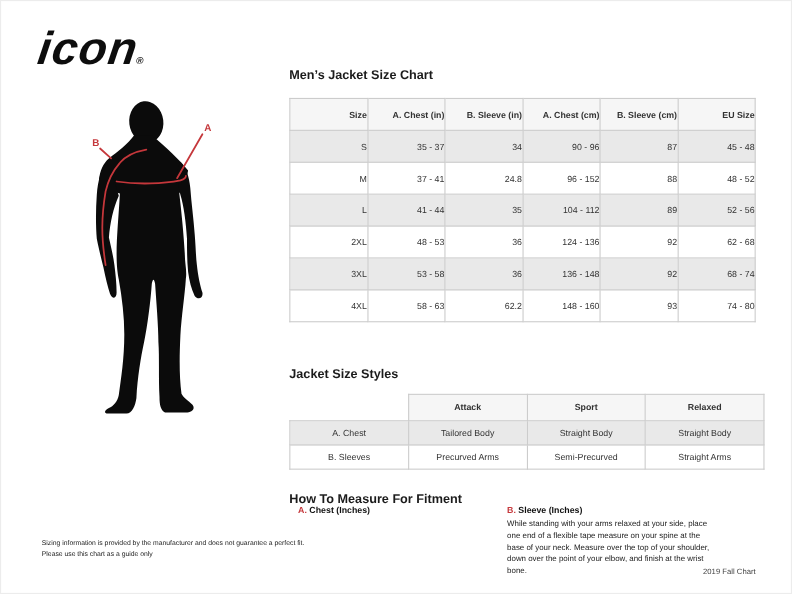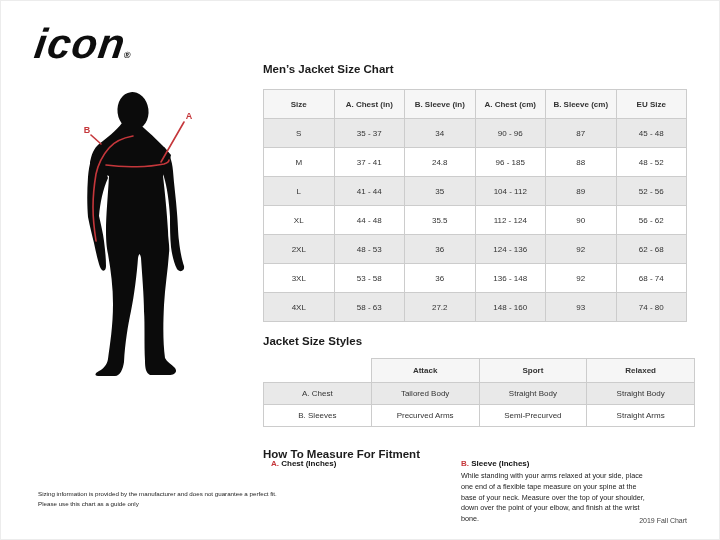--- a/index.html
+++ b/index.html
@@ -29,21 +29,21 @@
   .figure .rtext{fill:var(--accent-red);font-family:"Liberation Sans",sans-serif;font-size:9px;font-weight:bold;}
   
   .title{position:absolute;left:262px;font-size:11.5px;font-weight:bold;color:#1b1b1b;}
   .t1{top:62px;}
   .t2{top:334px;}
   .t3{top:447px;}
   
   table{position:absolute;border-collapse:collapse;table-layout:fixed;background:#fff;}
   .size-table{left:262px;top:88px;width:424px;}
   .size-table th,.size-table td{
-    border:1px solid var(--border);text-align:center;vertical-align:middle;
+    border:1px solid var(--border);text-align:right;vertical-align:middle;
     font-size:8px;color:#333;height:28px;padding:0;
   }
   .size-table th{background:var(--header-gray);font-weight:bold;}
   .size-table tbody tr:nth-child(odd){background:var(--row-gray);}
   .styles-table{left:262px;top:357px;width:432px;}
   .styles-table th,.styles-table td{
     border:1px solid var(--border);text-align:center;vertical-align:middle;
     font-size:8px;color:#333;padding:0;
   }
   .styles-table th{background:var(--header-gray);font-weight:bold;height:23px;}
@@ -103,60 +103,52 @@
           <td>35 - 37</td>
           <td>34</td>
           <td>90 - 96</td>
           <td>87</td>
           <td>45 - 48</td>
         </tr>
         <tr>
           <td>M</td>
           <td>37 - 41</td>
           <td>24.8</td>
-          <td>96 - 185</td>
+          <td>96 - 152</td>
           <td>88</td>
           <td>48 - 52</td>
         </tr>
         <tr>
           <td>L</td>
           <td>41 - 44</td>
           <td>35</td>
           <td>104 - 112</td>
           <td>89</td>
           <td>52 - 56</td>
-        </tr>
-        <tr>
-          <td>XL</td>
-          <td>44 - 48</td>
-          <td>35.5</td>
-          <td>112 - 124</td>
-          <td>90</td>
-          <td>56 - 62</td>
         </tr>
         <tr>
           <td>2XL</td>
           <td>48 - 53</td>
           <td>36</td>
           <td>124 - 136</td>
           <td>92</td>
           <td>62 - 68</td>
         </tr>
         <tr>
           <td>3XL</td>
           <td>53 - 58</td>
           <td>36</td>
           <td>136 - 148</td>
           <td>92</td>
           <td>68 - 74</td>
         </tr>
         <tr>
           <td>4XL</td>
           <td>58 - 63</td>
-          <td>27.2</td>
+          <td>62.2</td>
           <td>148 - 160</td>
           <td>93</td>
           <td>74 - 80</td>
         </tr>
       </tbody>
   </table>
 
   <div class="title t2">Jacket Size Styles</div>
   <table class="styles-table">
     <thead>

